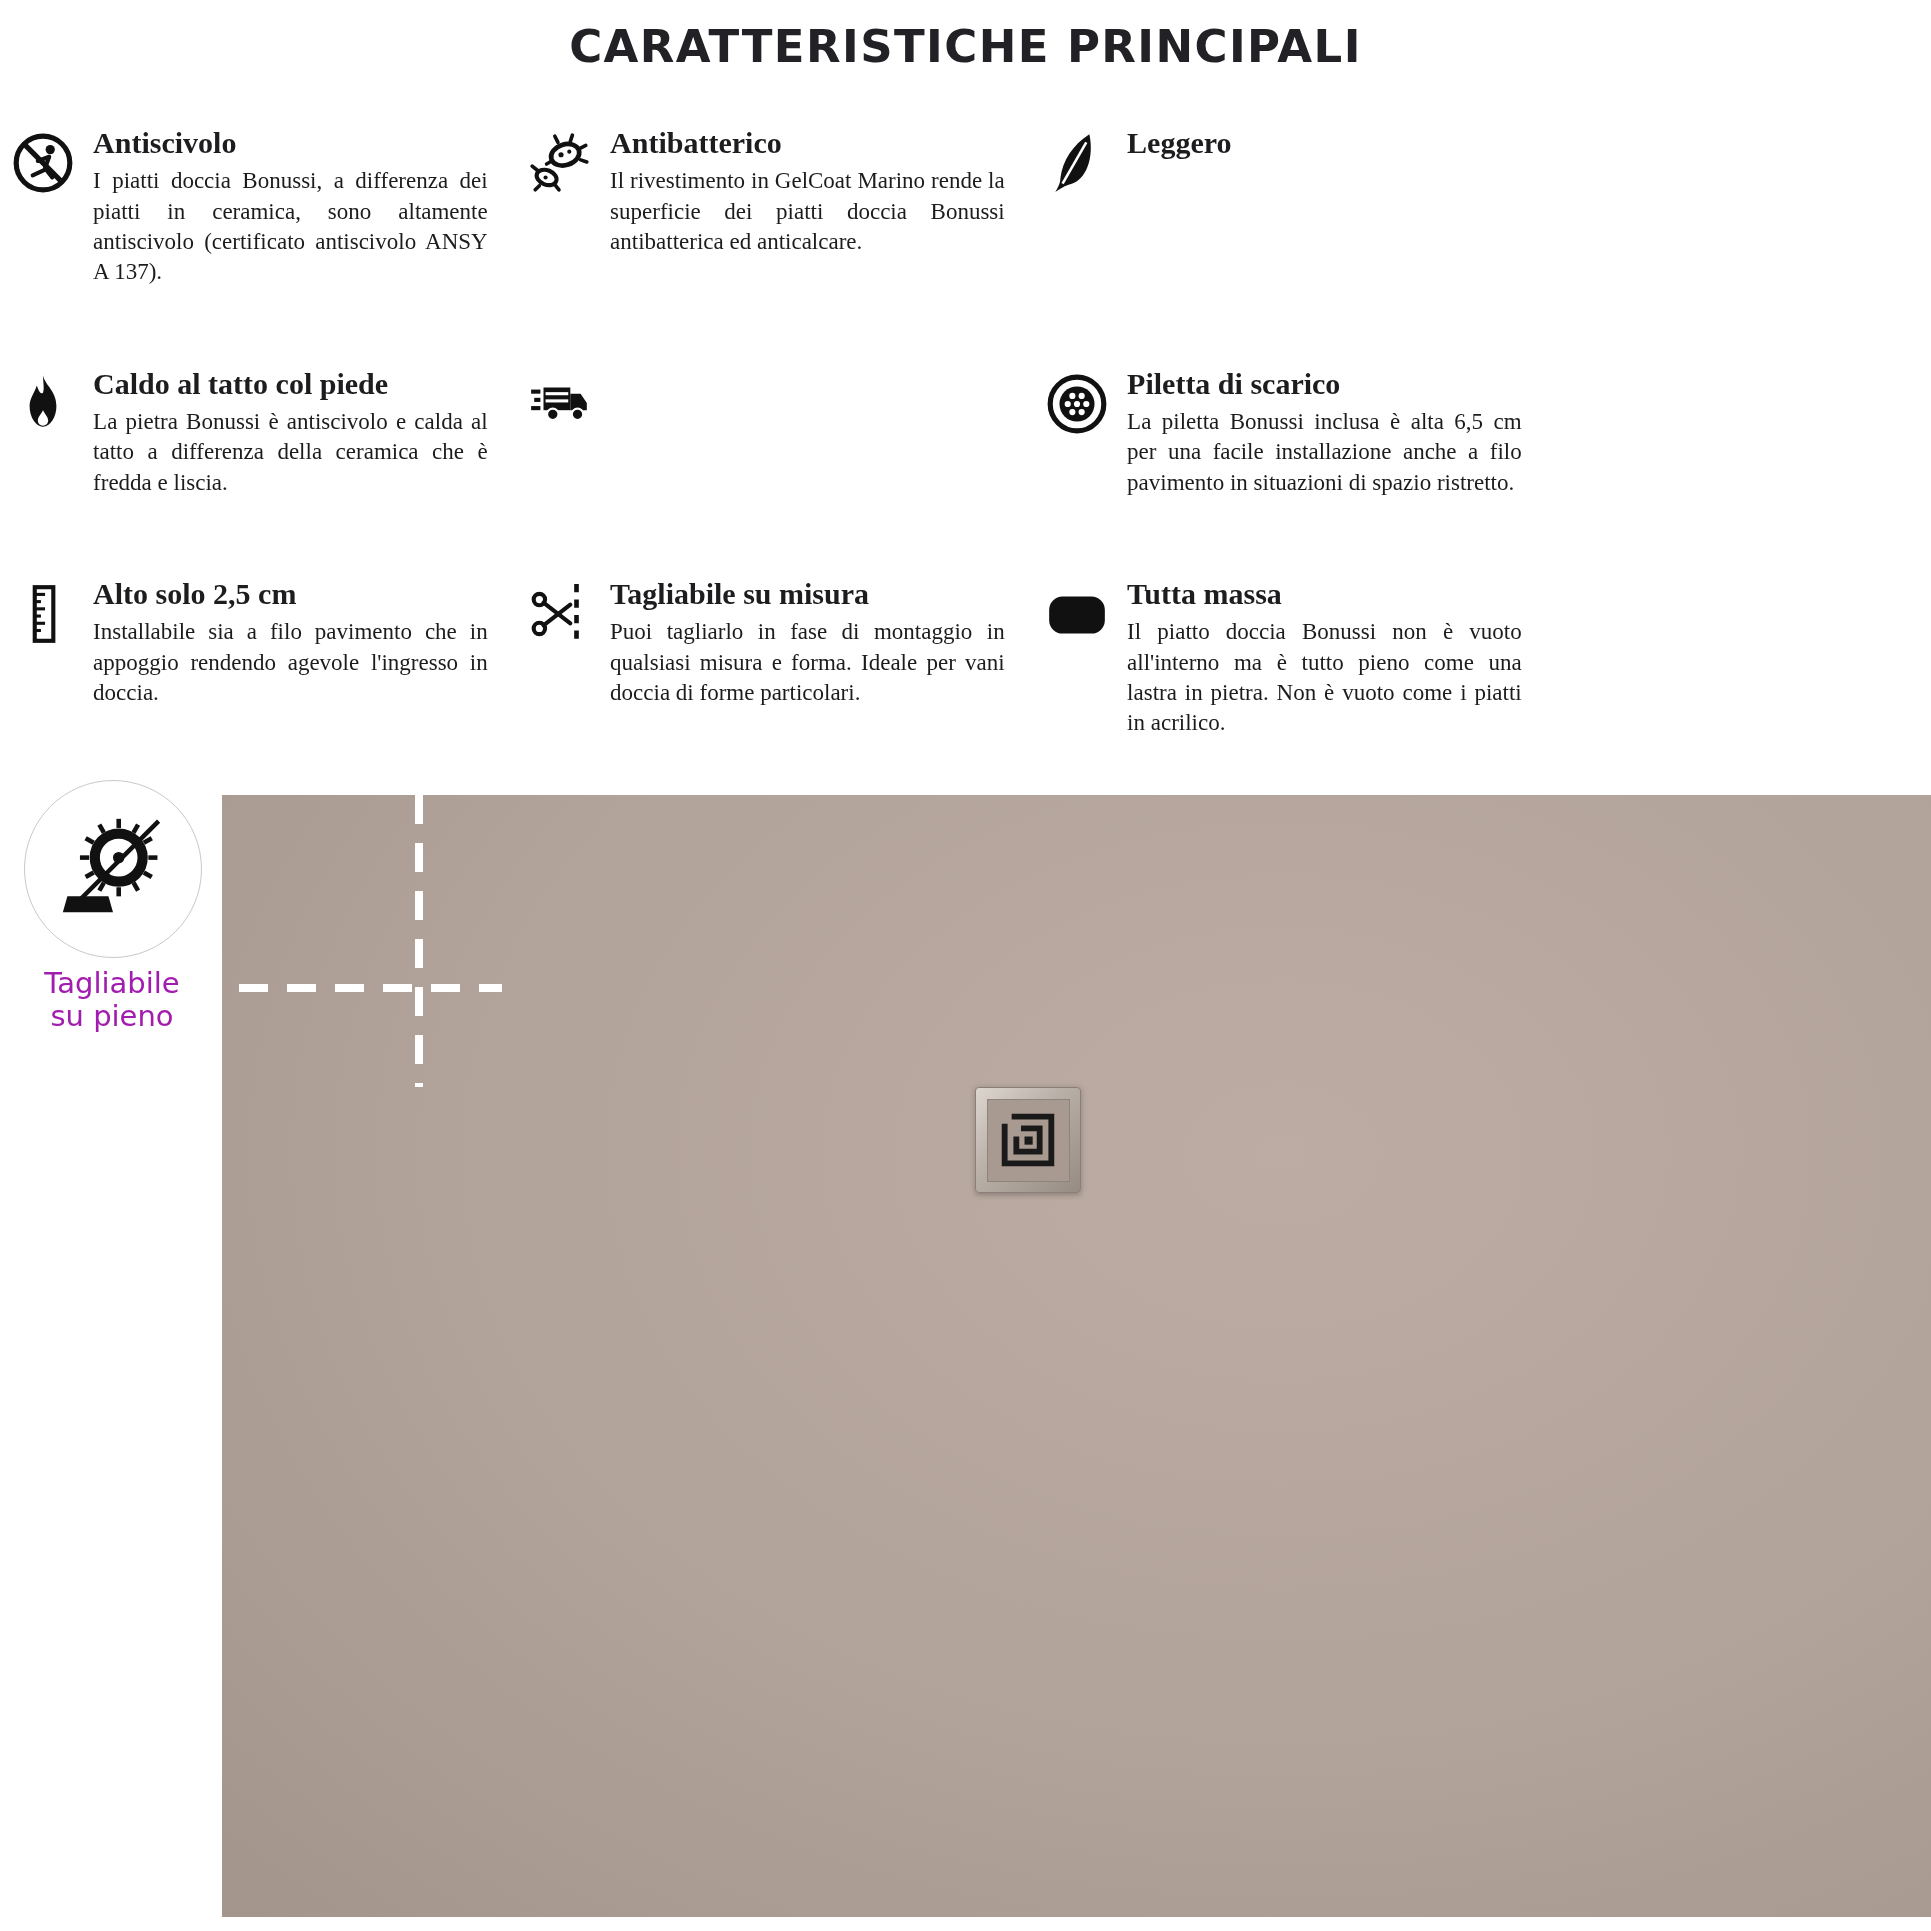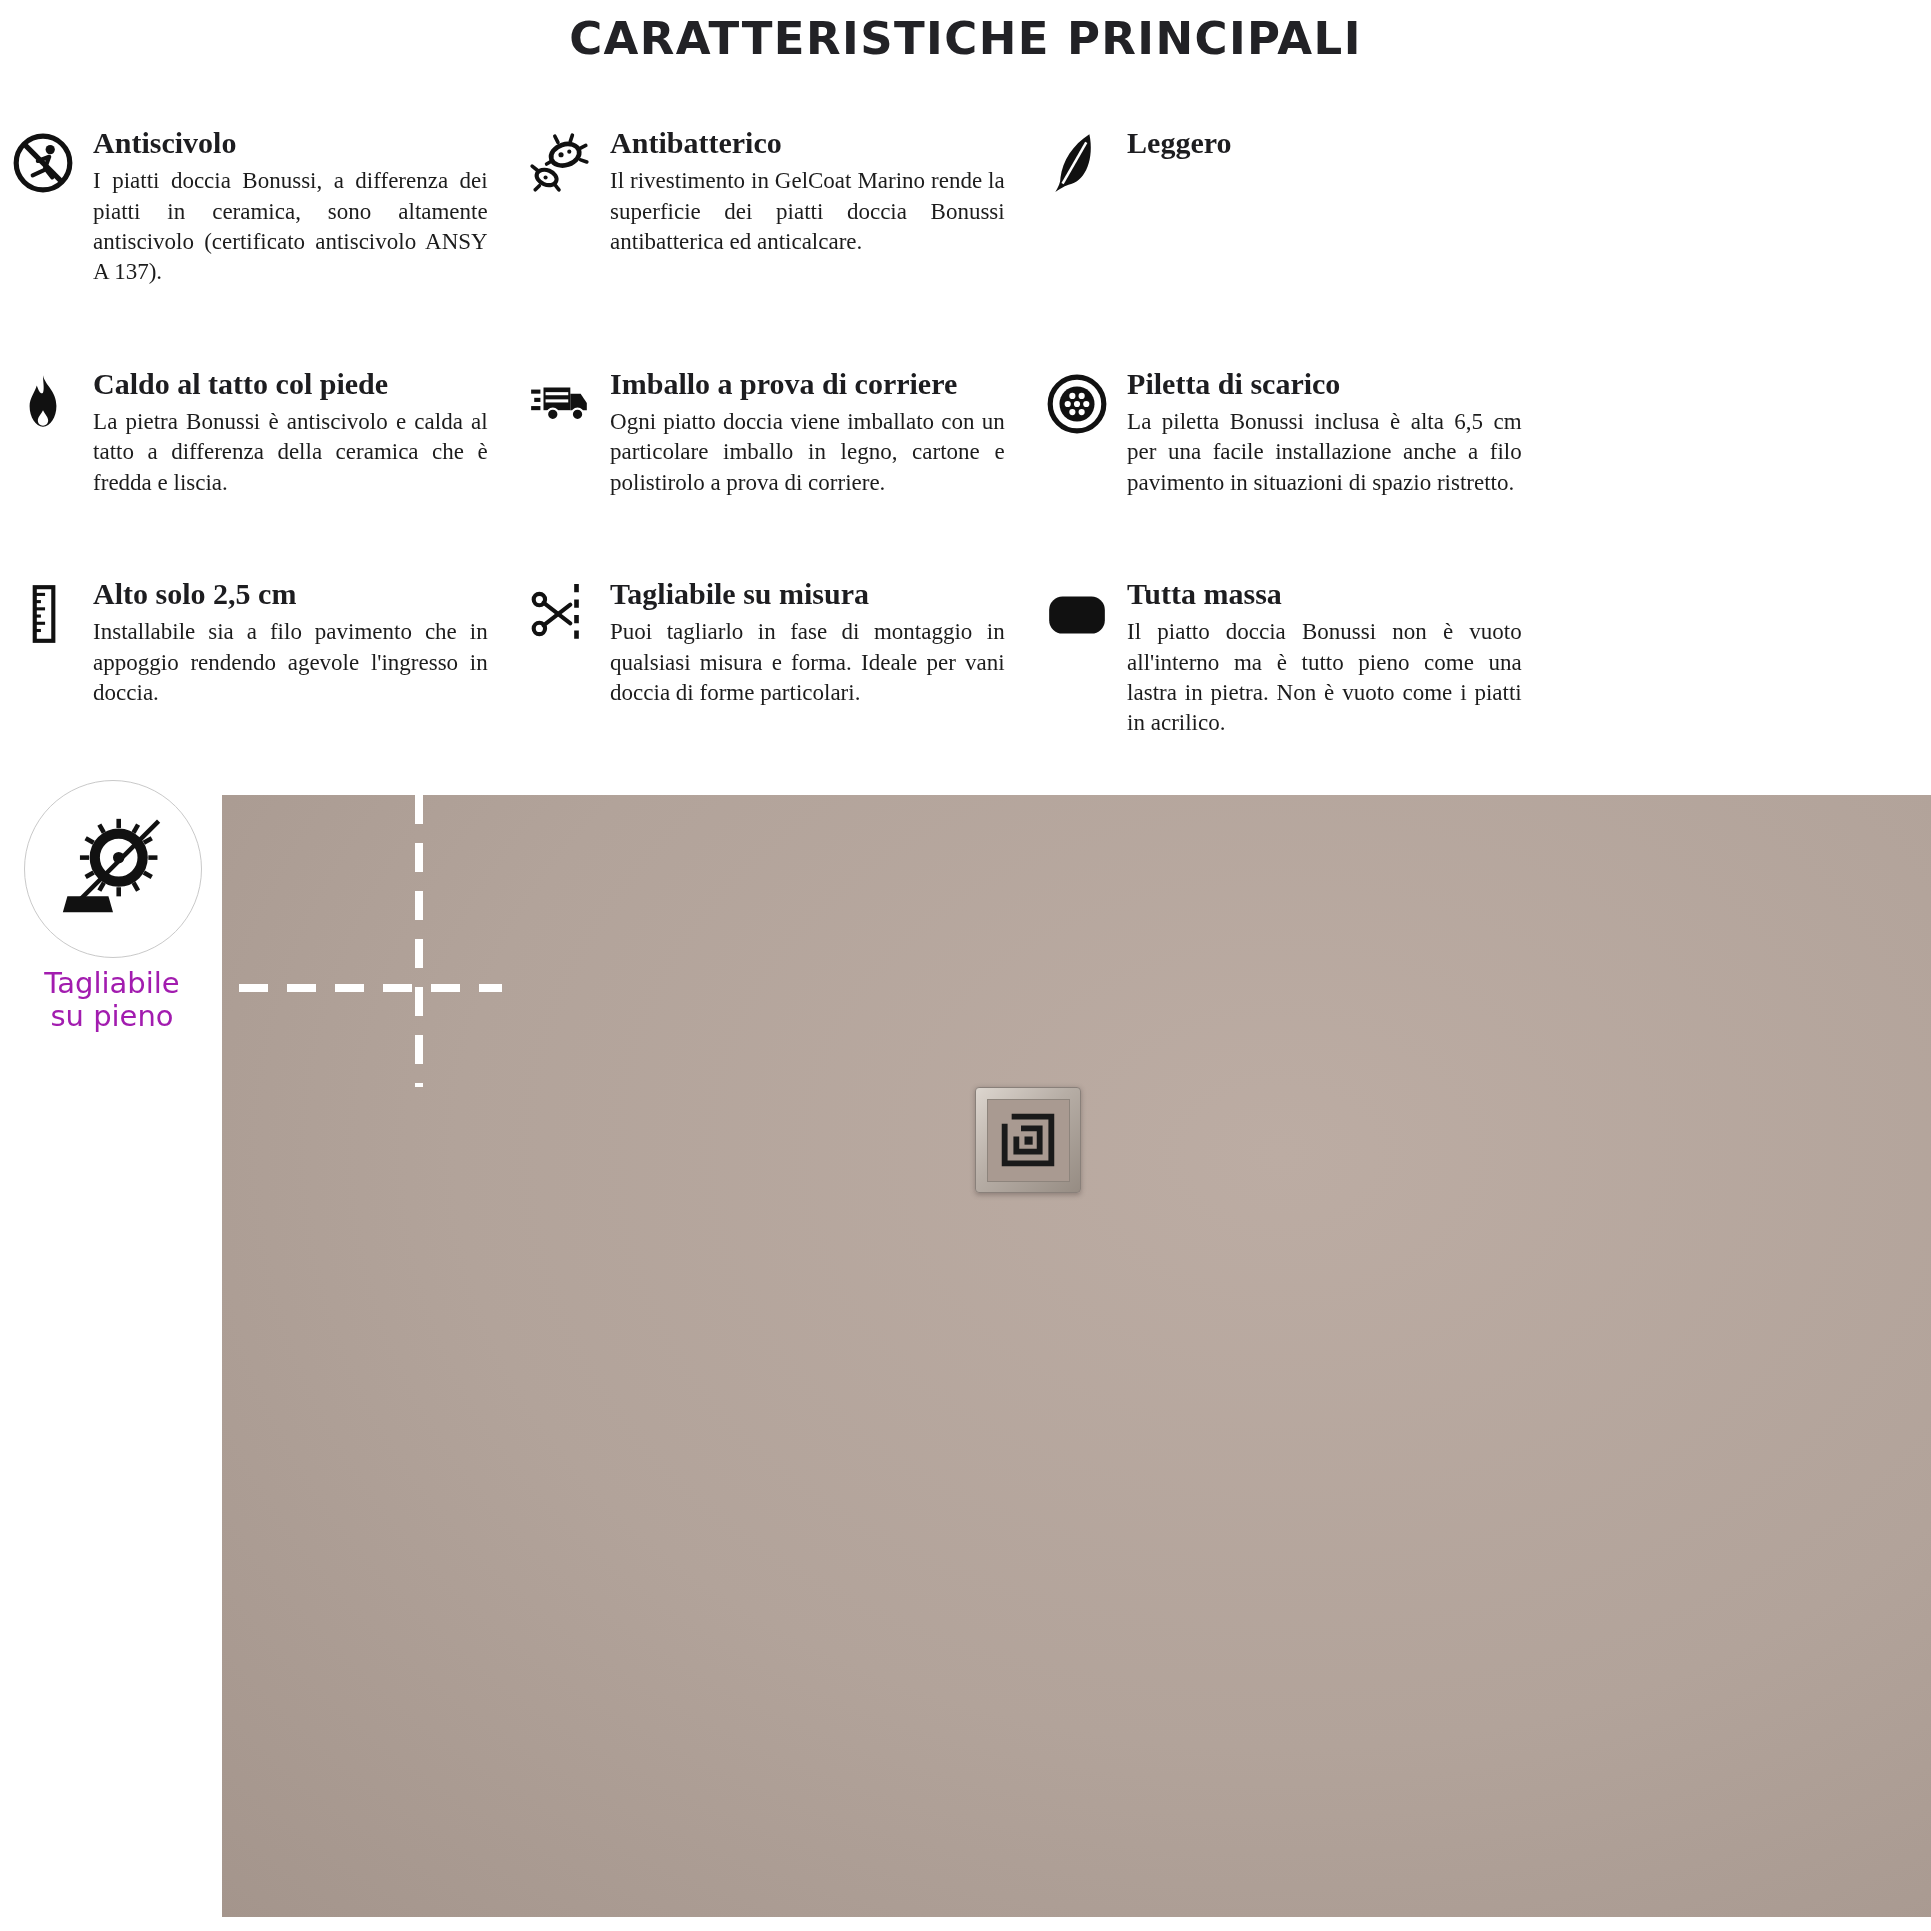--- a/index.html
+++ b/index.html
@@ -3,21 +3,21 @@
 <meta charset="utf-8">
 <style>
   html,body{margin:0;padding:0;}
   body{
     width:1931px;height:1931px;position:relative;background:#ffffff;
     font-family:"DejaVu Sans","Liberation Sans",sans-serif;color:#1c1c1c;
     overflow:hidden;
   }
   .page-title{
     text-align:center;font-size:45px;font-weight:800;letter-spacing:1.4px;
-    color:#222226;margin:0;padding-top:12px;
+    color:#222226;margin:8px;padding-top:12px;
   }
   .features{
     position:absolute;left:9.7px;top:126px;width:1564px;
     display:grid;grid-template-columns:517px 517px 517px;
     column-gap:0px;row-gap:79px;align-items:start;
   }
   .feature{display:flex;gap:17.4px;padding-right:39px;}
   .f-icon{flex:0 0 66px;width:66px;height:66px;margin-top:3.9px;}
   .f-icon svg{width:66px;height:66px;display:block;}
   .f-text{flex:1;min-width:0;font-family:Liberation Serif, serif;}
@@ -140,24 +140,20 @@
         <rect x="16" y="16" width="26" height="22" fill="#111"></rect>
         <line x1="18" y1="22" x2="40" y2="22" stroke="#fff" stroke-width="3"></line>
         <line x1="18" y1="29" x2="40" y2="29" stroke="#fff" stroke-width="3"></line>
         <path d="M42 22 H52 L58 31 V38 H42 Z" fill="#111"></path>
         <circle cx="25" cy="42" r="5.5" fill="#111" stroke="#fff" stroke-width="2"></circle>
         <circle cx="49" cy="42" r="5.5" fill="#111" stroke="#fff" stroke-width="2"></circle>
         <line x1="4" y1="20" x2="13" y2="20" stroke="#111" stroke-width="4"></line>
         <line x1="7" y1="28" x2="13" y2="28" stroke="#111" stroke-width="4"></line>
         <line x1="4" y1="36" x2="13" y2="36" stroke="#111" stroke-width="4"></line>
       </svg>
-    </div>
-    <div class="f-text">
-      <h3>Imballo a prova di corriere</h3>
-      <p>Ogni piatto doccia viene imballato con un particolare imballo in legno, cartone e polistirolo a prova di corriere.</p>
     </div>
   </div>
 
   <div class="feature">
     <div class="f-icon">
       <svg viewBox="0 0 64 64">
         <circle cx="32" cy="32" r="26" fill="none" stroke="#111" stroke-width="5"></circle>
         <circle cx="32" cy="32" r="17" fill="#111"></circle>
         <circle cx="32" cy="32" r="3" fill="#fff"></circle>
         <circle cx="41" cy="32" r="3" fill="#fff"></circle>

